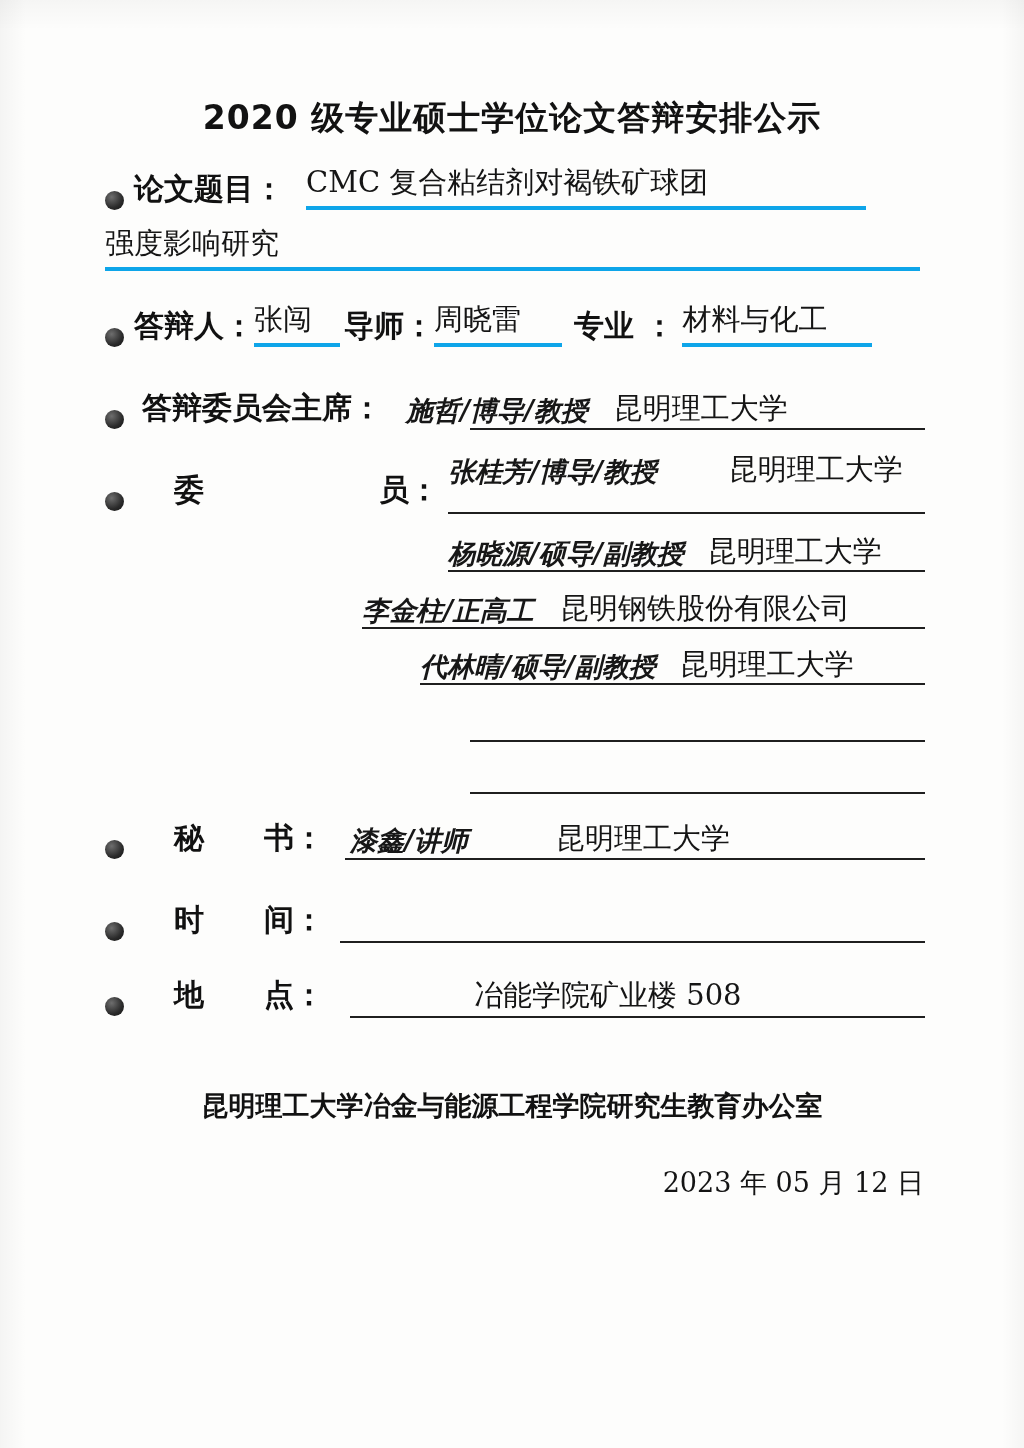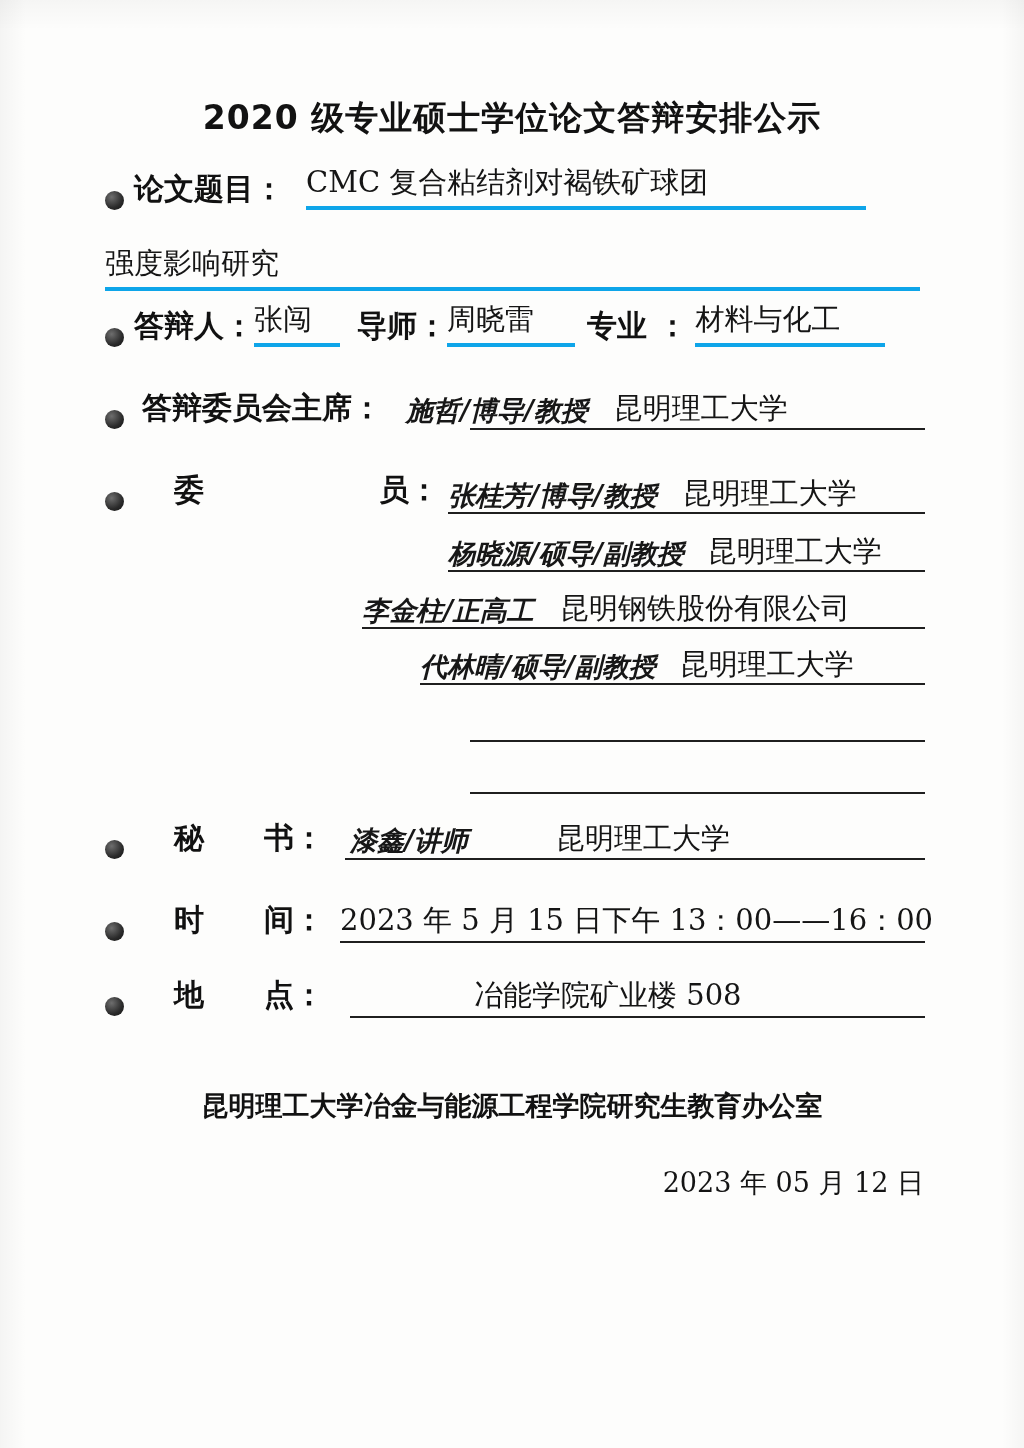--- a/index.html
+++ b/index.html
@@ -128,49 +128,49 @@
 <div class="doc">
 
   <div class="title">2020 级专业硕士学位论文答辩安排公示</div>
 
   <div class="row" style="left:105px; top:163px;">
     <span class="bullet"></span>
     <span class="lbl">论文题目：</span>
     <span class="val ul" style="min-width:560px; margin-left:22px;">CMC 复合粘结剂对褐铁矿球团</span>
   </div>
 
-  <div class="row" style="left:105px; top:244px;">
+  <div class="row" style="left:105px; top:224px;">
     <span class="val ul" style="min-width:815px;">强度影响研究</span>
   </div>
 
   <div class="row" style="left:105px; top:300px;">
     <span class="bullet"></span>
     <span class="lbl">答辩人：</span>
     <span class="val ul" style="min-width:86px;">张闯</span>
-    <span class="lbl" style="margin-left:17px;">导师：</span>
+    <span class="lbl" style="margin-left:4px;">导师：</span>
     <span class="val ul" style="min-width:128px;">周晓雷</span>
     <span class="lbl" style="margin-left:12px;">专业 ：</span>
     <span class="val ul" style="min-width:190px; margin-left:8px;">材料与化工</span>
   </div>
 
   <div class="row" style="left:105px; top:388px;">
     <span class="bullet"></span>
     <span class="lbl" style="margin-left:8px;">答辩委员会主席：</span>
     <span class="hand" style="margin-left:24px;">施哲/博导/教授</span>
     <span class="val" style="margin-left:26px;">昆明理工大学</span>
   </div>
   <div class="rule" style="left:470px; top:428px; width:455px;"></div>
 
   <div class="row" style="left:105px; top:470px;">
     <span class="bullet"></span>
     <span class="lbl" style="margin-left:40px;">委</span>
     <span class="lbl" style="margin-left:175px;">员：</span>
   </div>
 
-  <div class="row" style="left:448px; top:474px;">
+  <div class="row" style="left:448px; top:450px;gap:46px;">
     <span class="hand">张桂芳/博导/教授</span>
     <span class="val" style="margin-left:26px;">昆明理工大学</span>
   </div>
   <div class="rule" style="left:448px; top:512px; width:477px;"></div>
 
   <div class="row" style="left:448px; top:532px;">
     <span class="hand">杨晓源/硕导/副教授</span>
     <span class="val" style="margin-left:24px;">昆明理工大学</span>
   </div>
   <div class="rule" style="left:448px; top:570px; width:477px;"></div>
@@ -196,21 +196,20 @@
     <span class="lbl" style="margin-left:60px;">书：</span>
     <span class="hand" style="margin-left:26px;">漆鑫/讲师</span>
     <span class="val" style="margin-left:88px;">昆明理工大学</span>
   </div>
   <div class="rule" style="left:345px; top:858px; width:580px;"></div>
 
   <div class="row" style="left:105px; top:900px;">
     <span class="bullet"></span>
     <span class="lbl" style="margin-left:40px;">时</span>
     <span class="lbl" style="margin-left:60px;">间：</span>
-    <span class="val" style="margin-left:16px;">2023 年 5 月 15 日下午 13：00——16：00</span>
   </div>
   <div class="rule" style="left:340px; top:941px; width:585px;"></div>
 
   <div class="row" style="left:105px; top:975px;">
     <span class="bullet"></span>
     <span class="lbl" style="margin-left:40px;">地</span>
     <span class="lbl" style="margin-left:60px;">点：</span>
     <span class="val" style="margin-left:150px;">冶能学院矿业楼 508</span>
   </div>
   <div class="rule" style="left:350px; top:1016px; width:575px;"></div>

